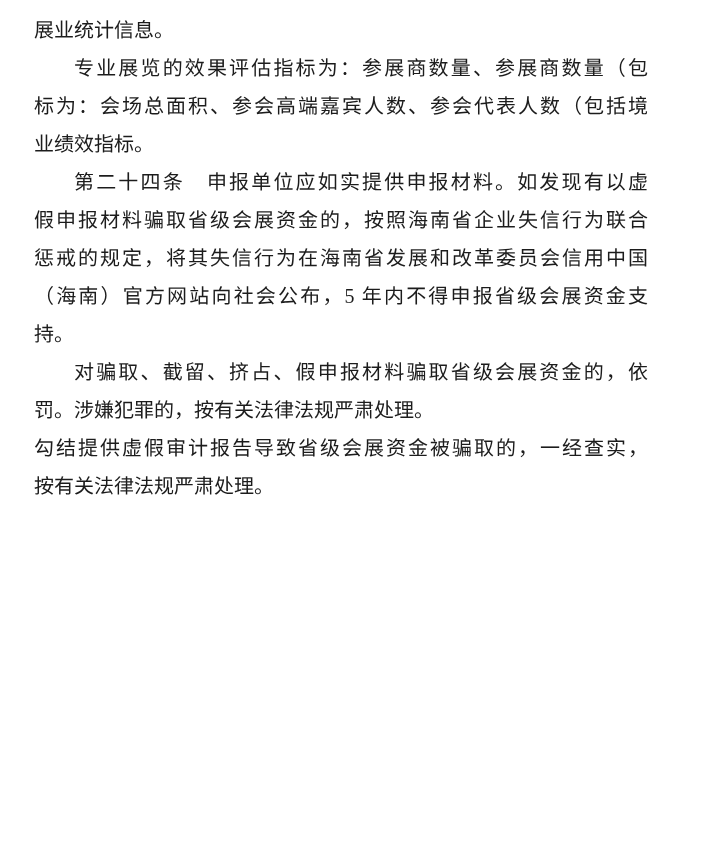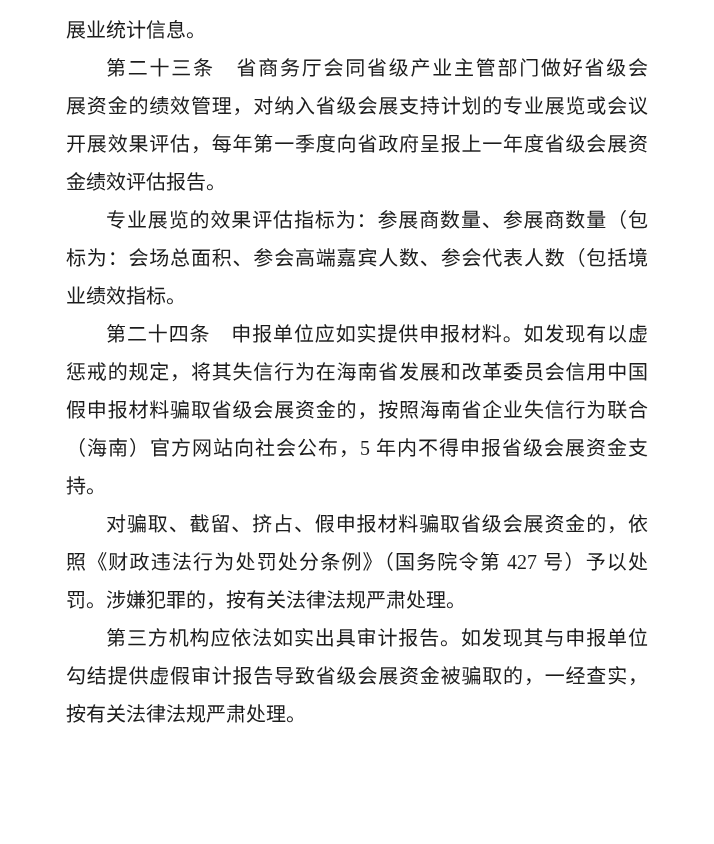--- a/index.html
+++ b/index.html
@@ -10,21 +10,21 @@
   body {
     width: 714px;
     height: 844px;
     overflow: hidden;
     font-family: "Liberation Serif", "DejaVu Serif", serif;
   }
   .page {
     box-sizing: border-box;
     width: 714px;
     height: 844px;
-    padding: 11px 66px 0 66px;
+    padding: 11px 66px 0 34px;
     background: #ffffff;
   }
   .para {
     margin: 0;
     padding: 0;
   }
   .line {
     font-size: 20px;
     line-height: 38px;
     color: #1c1c1c;
@@ -42,46 +42,38 @@
 </style>
 </head>
 <body>
 
 <div class="page">
 
   <div class="para">
     <div class="line end">展业统计信息。</div>
   </div>
 
-  <div class="para">
-    <div class="line indent">第二十三条　省商务厅会同省级产业主管部门做好省级会</div>
-    <div class="line">展资金的绩效管理，对纳入省级会展支持计划的专业展览或会议</div>
-    <div class="line">开展效果评估，每年第一季度向省政府呈报上一年度省级会展资</div>
-    <div class="line end">金绩效评估报告。</div>
-  </div>
 
   <div class="para">
     <div class="line indent">专业展览的效果评估指标为：参展商数量、参展商数量（包</div>
     <div class="line">标为：会场总面积、参会高端嘉宾人数、参会代表人数（包括境</div>
     <div class="line end">业绩效指标。</div>
   </div>
 
   <div class="para">
     <div class="line indent">第二十四条　申报单位应如实提供申报材料。如发现有以虚</div>
+    <div class="line">假申报材料骗取省级会展资金的，按照海南省企业失信行为联合</div>
     <div class="line">惩戒的规定，将其失信行为在海南省发展和改革委员会信用中国</div>
-    <div class="line">假申报材料骗取省级会展资金的，按照海南省企业失信行为联合</div>
     <div class="line">（海南）官方网站向社会公布，5 年内不得申报省级会展资金支</div>
     <div class="line end">持。</div>
   </div>
 
   <div class="para">
     <div class="line indent">对骗取、截留、挤占、假申报材料骗取省级会展资金的，依</div>
-    <div class="line">照《财政违法行为处罚处分条例》（国务院令第 427 号）予以处</div>
     <div class="line end">罚。涉嫌犯罪的，按有关法律法规严肃处理。</div>
   </div>
 
   <div class="para">
-    <div class="line indent">第三方机构应依法如实出具审计报告。如发现其与申报单位</div>
     <div class="line">勾结提供虚假审计报告导致省级会展资金被骗取的，一经查实，</div>
     <div class="line end">按有关法律法规严肃处理。</div>
   </div>
 
 </div>
 
 </body></html>

